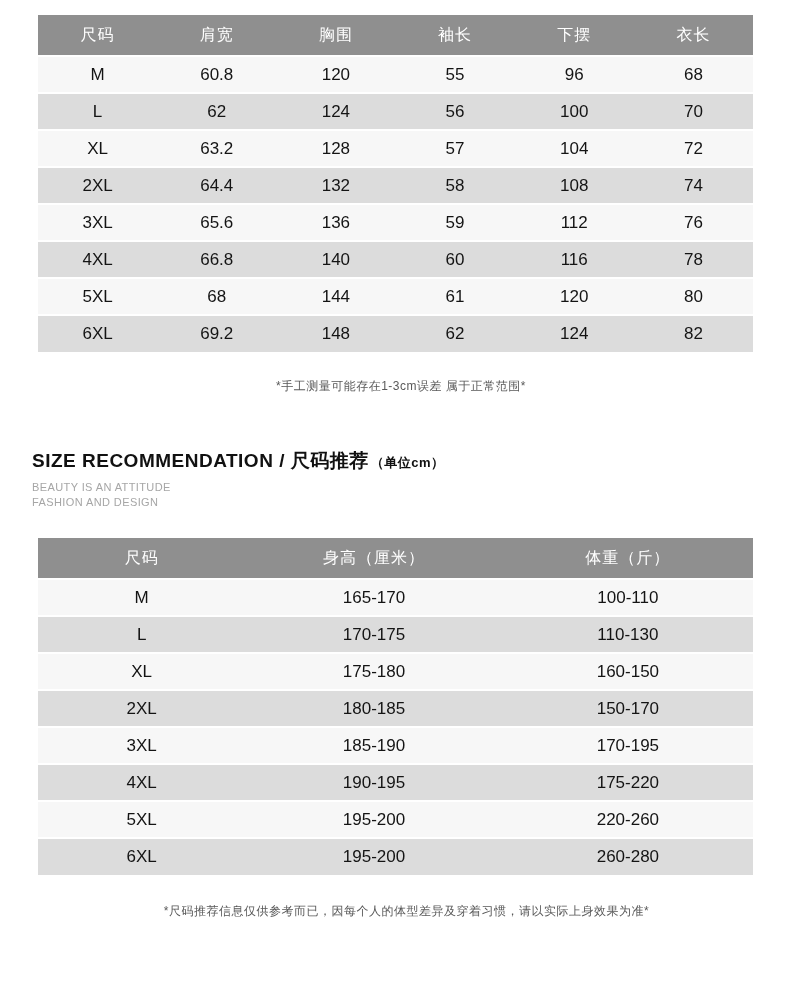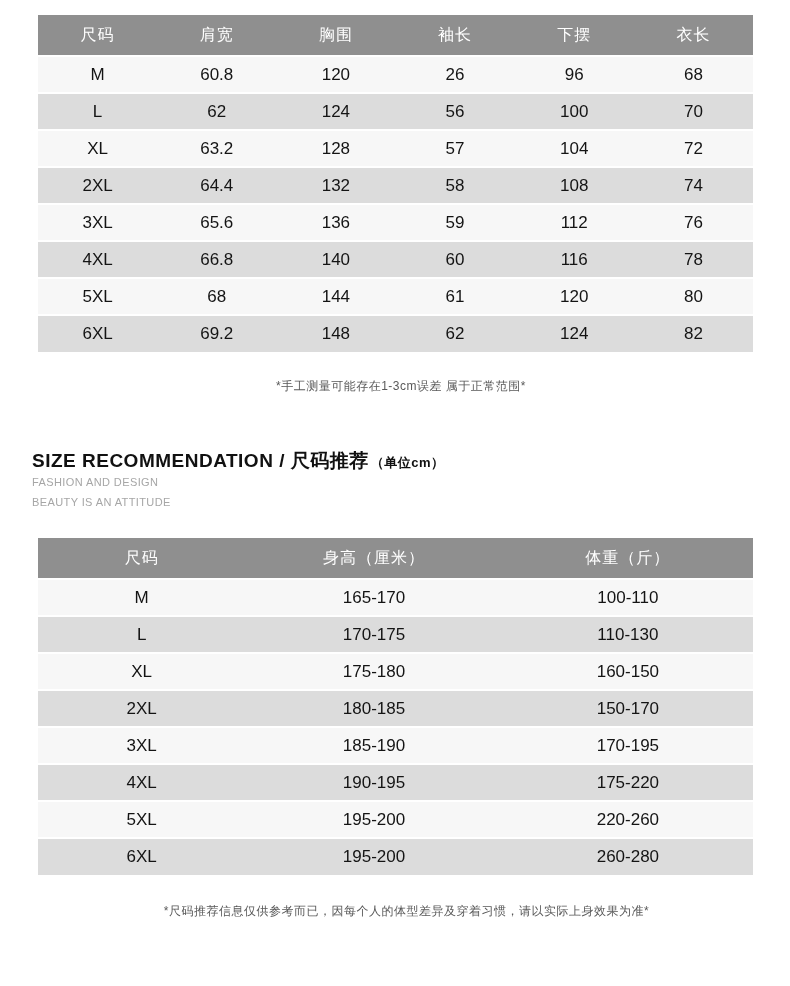--- a/index.html
+++ b/index.html
@@ -69,21 +69,21 @@
           <th>袖长</th>
           <th>下摆</th>
           <th>衣长</th>
         </tr>
       </thead>
       <tbody>
         <tr>
           <td>M</td>
           <td>60.8</td>
           <td>120</td>
-          <td>26</td>
+          <td>55</td>
           <td>96</td>
           <td>68</td>
         </tr>
         <tr>
           <td>L</td>
           <td>62</td>
           <td>124</td>
           <td>56</td>
           <td>100</td>
           <td>70</td>
@@ -136,22 +136,22 @@
           <td>124</td>
           <td>82</td>
         </tr>
       </tbody>
     </table>
 
   <p class="note">*手工测量可能存在1-3cm误差 属于正常范围*</p>
 
   <div class="heading">
     <h2><span>SIZE RECOMMENDATION / 尺码推荐</span><span class="unit">（单位cm）</span></h2>
+    <p class="sub">BEAUTY IS AN ATTITUDE</p>
     <p class="sub" style="margin-top:0;">FASHION AND DESIGN</p>
-    <p class="sub">BEAUTY IS AN ATTITUDE</p>
   </div>
 
   <table class="tbl second cols3">
     <colgroup>
         <col class="c1">
         <col class="c2">
         <col class="c3">
       </colgroup>
   <thead>
         <tr>

